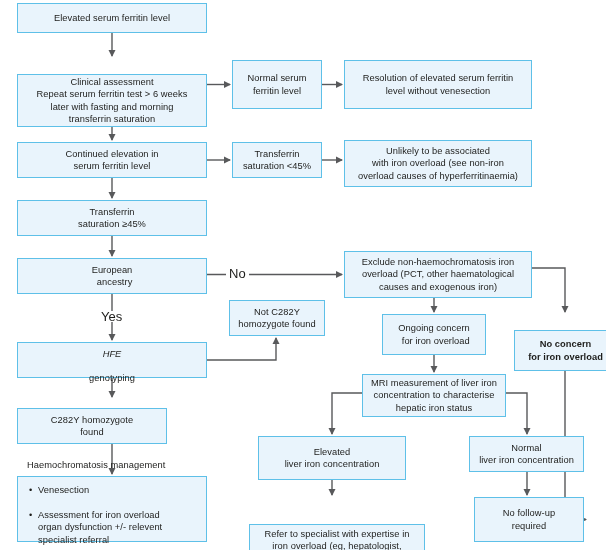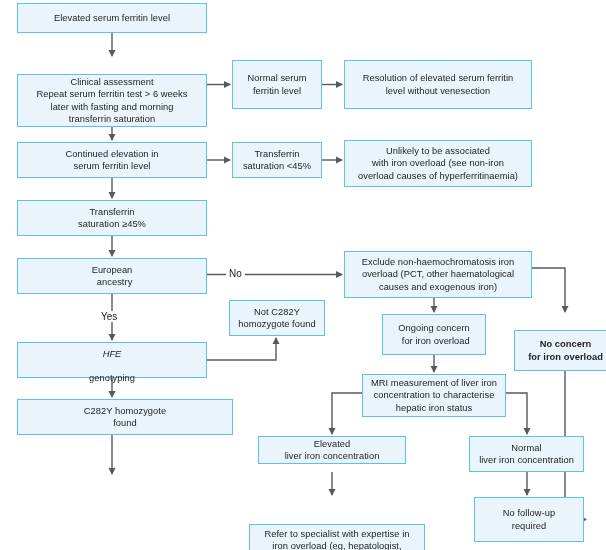--- a/index.html
+++ b/index.html
@@ -51,21 +51,21 @@
     padding-left: 9px;
   }
   .node.align-left .node-text {
     text-align: left;
   }
   .node .ital {
     font-style: italic;
   }
   .edge-label {
     position: absolute;
-    font-size: 10px;
+    font-size: 13px;
     line-height: 11px;
     color: #1d1d1b;
     background: #ffffff;
     padding: 0 3px;
     white-space: nowrap;
   }
   .bullet-list {
     margin: 0;
     padding: 0;
     list-style: none;
@@ -213,35 +213,46 @@
 hepatic iron status</span>
   </div>
 
   <div class="node" style="left:3px; top:342px; width:190px; height:36px;">
     <span class="node-text">
       <span class="ital">HFE</span><br>
       <span>genotyping</span>
     </span>
   </div>
 
-  <div class="node" style="left:3px; top:399px; width:216px; height:36px;">
+  <div class="node" style="left:3px; top:408px; width:150px; height:36px;">
     <span class="node-text">C282Y homozygote
 found</span>
   </div>
 
-  <div class="node" style="left:244px; top:436px; width:148px; height:28px;">
+  <div class="node" style="left:244px; top:436px; width:148px; height:44px;">
     <span class="node-text">Elevated
 liver iron concentration</span>
   </div>
 
   <div class="node" style="left:455px; top:436px; width:115px; height:36px;">
     <span class="node-text">Normal
 liver iron concentration</span>
   </div>
 
+  <div class="node align-left" style="left:3px; top:476px; width:190px; height:66px;">
+    <span class="node-text">
+      <span>Haemochromatosis management</span>
+      <ul class="bullet-list">
+        <li>Venesection</li>
+        <li>Assessment for iron overload
+organ dysfunction +/- relevent
+specialist referral</li>
+      </ul>
+    </span>
+  </div>
 
   <div class="node" style="left:235px; top:524px; width:176px; height:45px;">
     <span class="node-text">Refer to specialist with expertise in
 iron overload (eg, hepatologist,
 haematologist)</span>
   </div>
 
   <div class="node" style="left:460px; top:497px; width:110px; height:45px;">
     <span class="node-text">No follow-up
 required</span>

